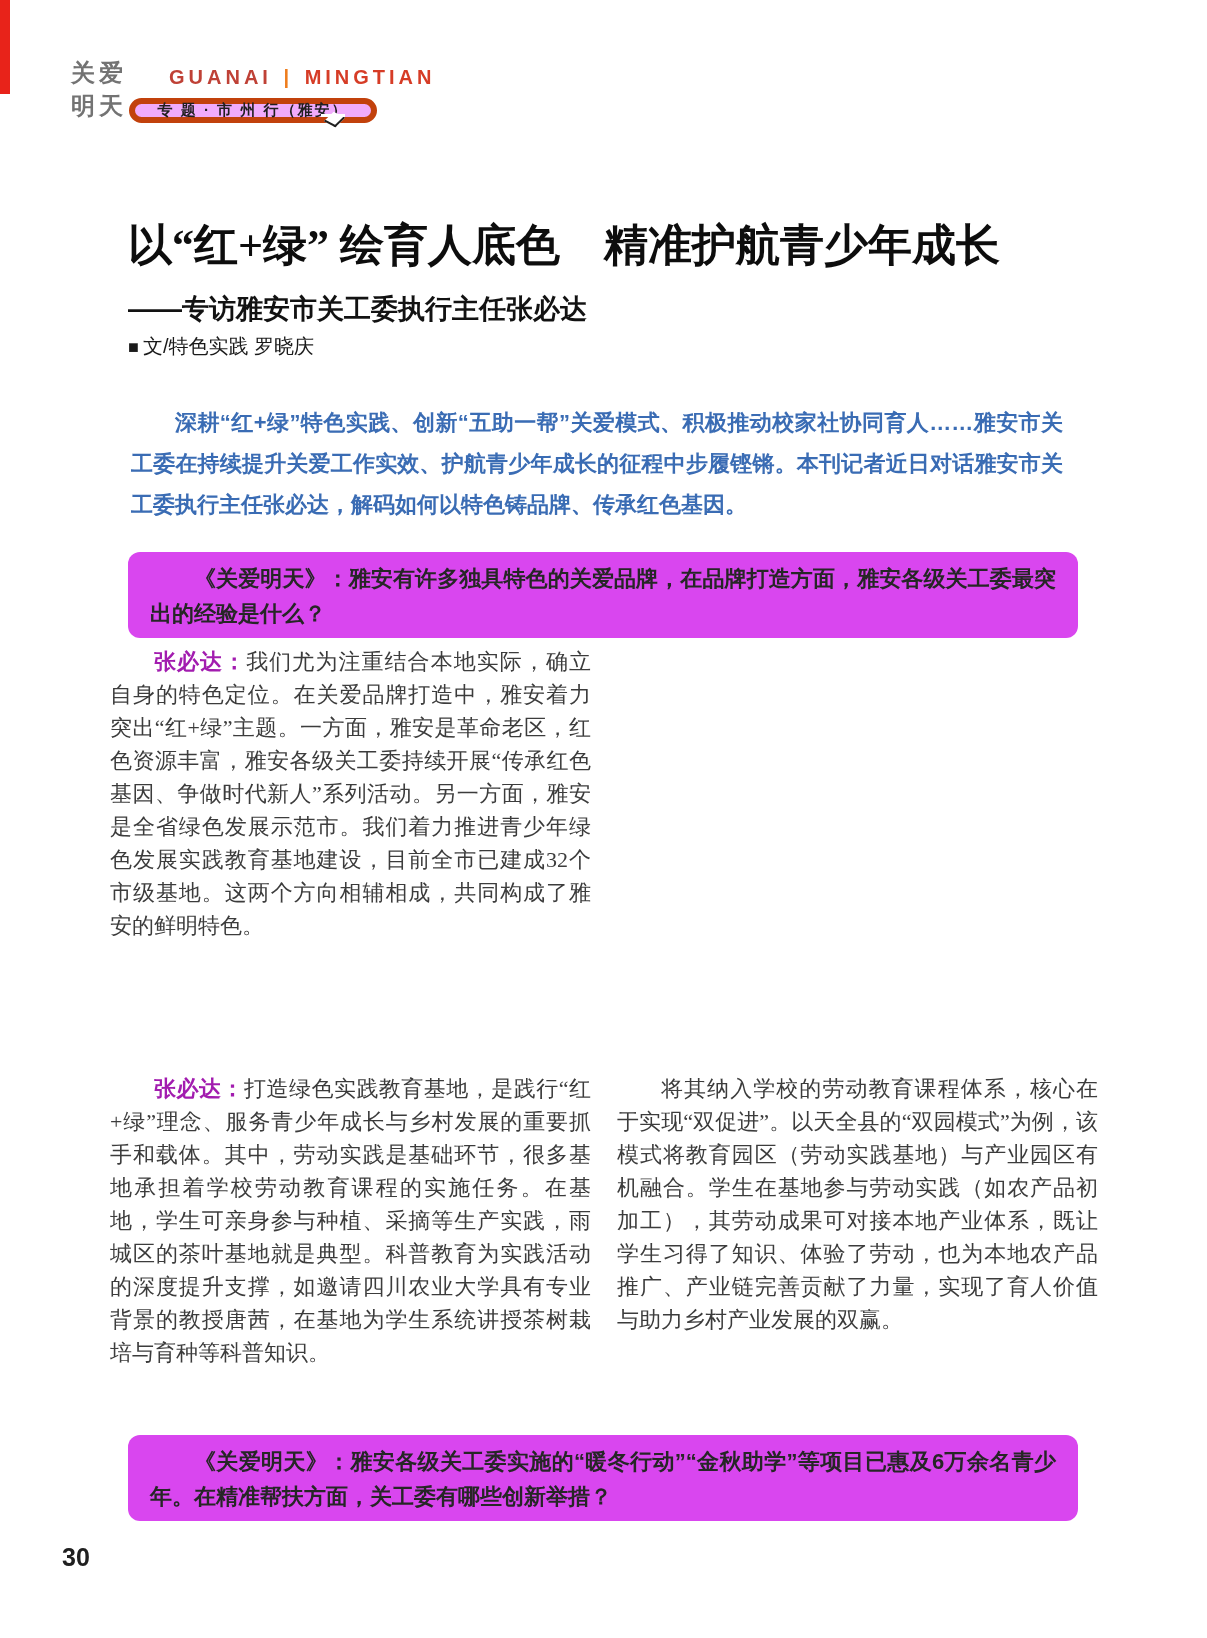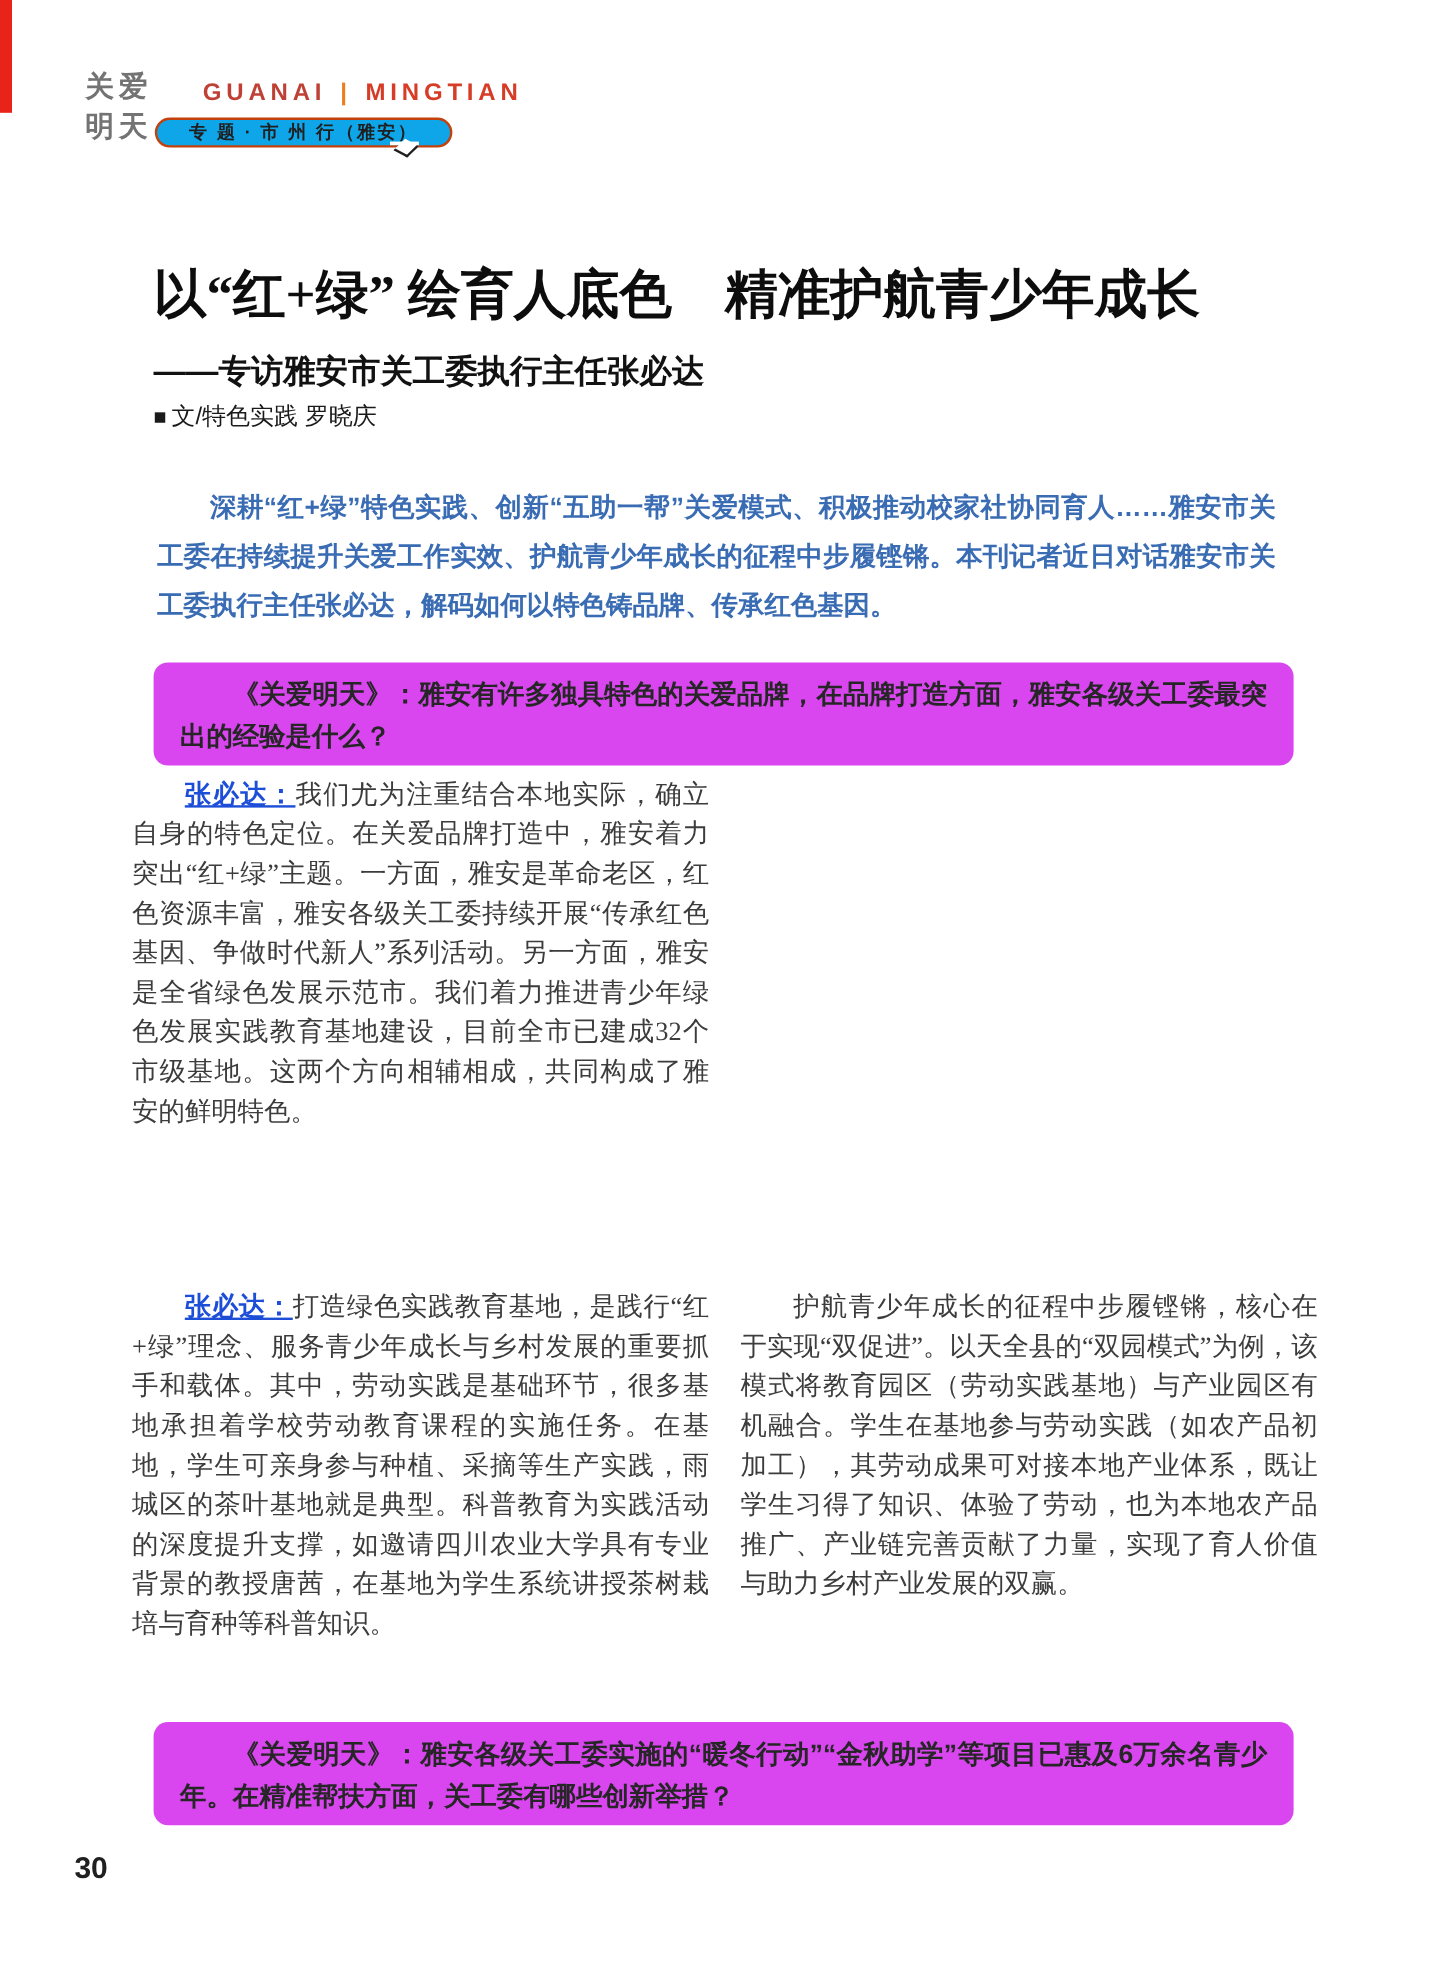--- a/index.html
+++ b/index.html
@@ -17,21 +17,21 @@
   .brand {
     position:absolute; left:133px; top:66px;
     font-size:20px; font-weight:800; letter-spacing:4px; white-space:nowrap;margin-left:36px;
   }
   .brand .w1 { color:#bf4136; }
   .brand .sep { color:#ee7d1d; padding:0 2px; }
   .brand .w2 { color:#d63c26; }
 
   .bubble {
     position:absolute; left:129px; top:98px; width:248px; height:25px;
-    border:2px solid #c2410c; border-radius:14px; background:#0ea5e9;
+    border:6px solid #c2410c; border-radius:14px; background:#f0abfc;
     display:flex; align-items:center; justify-content:center;
     font-size:15px; font-weight:700; letter-spacing:2px; color:#1f1f1f; white-space:nowrap;
   }
   .bubble-tail {
     position:absolute; right:30px; bottom:-9px; width:13px; height:13px; background:#ffffff;
     border-right:2px solid #1f1f1f; border-bottom:2px solid #1f1f1f;
     transform:rotate(28deg) skewX(-18deg);
   }
   .bubble-tail-mask { position:absolute; right:26px; bottom:0px; width:24px; height:3px; background:#ffffff; }
 
@@ -64,21 +64,21 @@
   .q3 { top:1435px; }
 
   .columns { position:absolute; left:110px; width:988px; display:flex; gap:26px; }
   .a1 { top:645px; }
   .a2 { top:1072px; }
   .col {
     width:481px; font-family:"Liberation Serif", serif;
     font-size:22px; line-height:33px; color:#3c3c3c;
     text-align:justify; text-indent:2em;
   }
-  .speaker { font-family:"Liberation Sans", sans-serif; font-weight:700; color:#1d4ed8;text-decoration:underline; }
+  .speaker { font-family:"Liberation Sans", sans-serif; font-weight:700; color:#a21caf; }
 
   .page-number { position:absolute; left:62px; top:1543px; font-size:25px; font-weight:700; color:#202020; }
 </style>
 </head>
 <body>
 
 <div class="page">
 
   <div class="red-tab"></div>
 
@@ -110,20 +110,20 @@
 
   <div class="qblock q1">《关爱明天》：雅安有许多独具特色的关爱品牌，在品牌打造方面，雅安各级关工委最突出的经验是什么？</div>
 
   <div class="columns a1">
     <p class="col"><span class="speaker">张必达：</span><span>我们尤为注重结合本地实际，确立自身的特色定位。在关爱品牌打造中，雅安着力突出“红+绿”主题。一方面，雅安是革命老区，红色资源丰富，雅安各级关工委持续开展“传承红色基因、争做时代新人”系列活动。另一方面，雅安是全省绿色发展示范市。我们着力推进青少年绿色发展实践教育基地建设，目前全市已建成32个市级基地。这两个方向相辅相成，共同构成了雅安的鲜明特色。</span></p>
   </div>
 
 
   <div class="columns a2">
     <p class="col"><span class="speaker">张必达：</span><span>打造绿色实践教育基地，是践行“红+绿”理念、服务青少年成长与乡村发展的重要抓手和载体。其中，劳动实践是基础环节，很多基地承担着学校劳动教育课程的实施任务。在基地，学生可亲身参与种植、采摘等生产实践，雨城区的茶叶基地就是典型。科普教育为实践活动的深度提升支撑，如邀请四川农业大学具有专业背景的教授唐茜，在基地为学生系统讲授茶树栽培与育种等科普知识。</span></p>
-    <p class="col">护航青少年成长的征程中步履铿锵，核心在于实现“双促进”。以天全县的“双园模式”为例，该模式将教育园区（劳动实践基地）与产业园区有机融合。学生在基地参与劳动实践（如农产品初加工），其劳动成果可对接本地产业体系，既让学生习得了知识、体验了劳动，也为本地农产品推广、产业链完善贡献了力量，实现了育人价值与助力乡村产业发展的双赢。</p>
+    <p class="col">将其纳入学校的劳动教育课程体系，核心在于实现“双促进”。以天全县的“双园模式”为例，该模式将教育园区（劳动实践基地）与产业园区有机融合。学生在基地参与劳动实践（如农产品初加工），其劳动成果可对接本地产业体系，既让学生习得了知识、体验了劳动，也为本地农产品推广、产业链完善贡献了力量，实现了育人价值与助力乡村产业发展的双赢。</p>
   </div>
 
   <div class="qblock q3">《关爱明天》：雅安各级关工委实施的“暖冬行动”“金秋助学”等项目已惠及6万余名青少年。在精准帮扶方面，关工委有哪些创新举措？</div>
 
   <div class="page-number">30</div>
 
 </div>
 
 </body></html>

